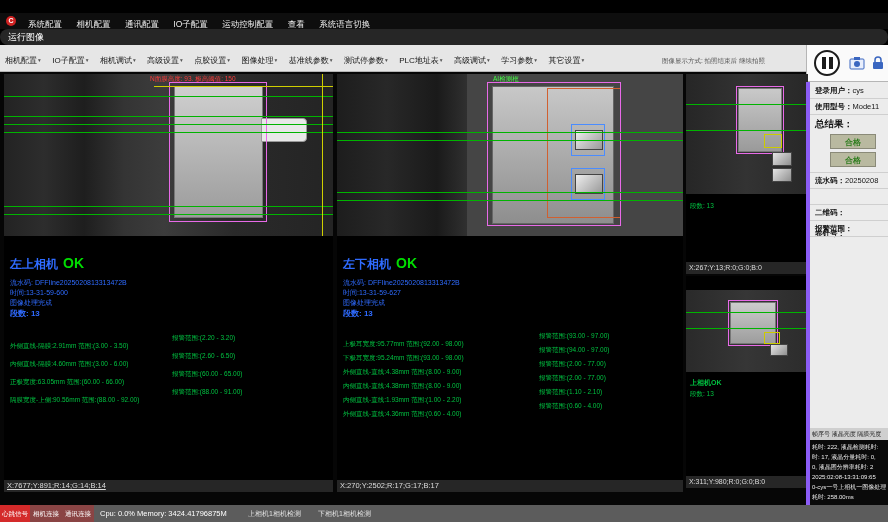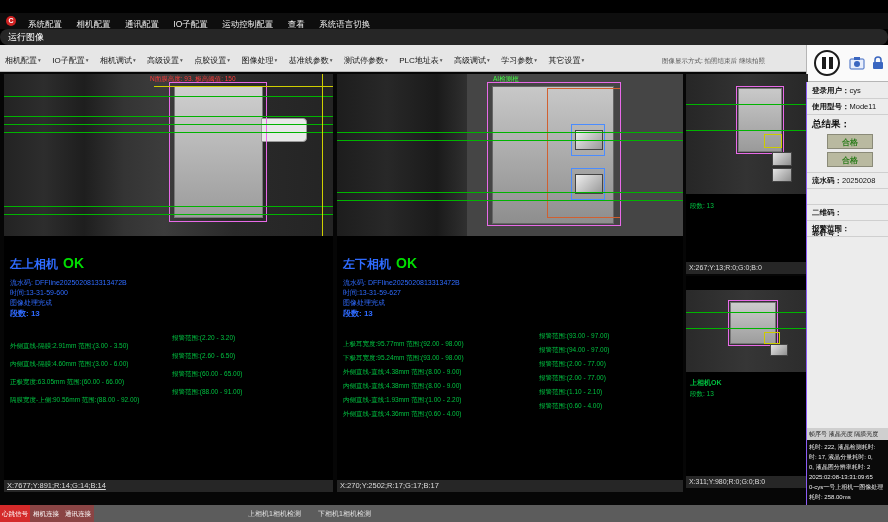--- a/index.html
+++ b/index.html
@@ -39,21 +39,21 @@
             font-size:7.5px;line-height:12px;padding-left:3px;box-sizing:border-box;}
   .gl{position:absolute;left:0;height:1px;background:#00b400;width:100%;}
   .camlab-b{color:#2f6bff;font-size:12px;font-weight:bold;}
   .camlab-ok{color:#00dd00;font-size:14px;font-weight:bold;margin-left:5px;}
   .infoline{position:absolute;left:6px;color:#2f6bff;font-size:7px;white-space:nowrap;}
   .seg{font-weight:bold;font-size:8px;}
   .mrow{position:absolute;left:6px;white-space:nowrap;}
   .mtxt{color:#00c040;font-size:6.5px;}
   .atxt{position:absolute;color:#00c040;font-size:6.5px;}
   
-  .rpanel{left:806px;top:82px;width:82px;height:423px;background:#ececec;border-left:1px solid #8b5cf6;box-sizing:border-box;}
+  .rpanel{left:806px;top:82px;width:82px;height:423px;background:#ececec;border-left:4px solid #8b5cf6;box-sizing:border-box;}
   .prow{position:absolute;left:5px;font-size:7.5px;color:#141414;white-space:nowrap;}
   .plab-b{font-weight:bold;}
   .psep{position:absolute;left:0;width:82px;height:1px;background:#cfcfcf;}
   .resultbox{position:absolute;left:20px;width:46px;height:15px;background:#b9b9a0;border:1px solid #8a8a78;
              color:#2e7d1e;font-weight:bold;font-size:8px;text-align:center;line-height:15px;box-sizing:border-box;}
   .stats-h{position:absolute;left:0;top:346px;width:82px;height:12px;background:#cfcfcf;color:#222;
            font-size:6px;line-height:12px;padding-left:2px;box-sizing:border-box;white-space:nowrap;overflow:hidden;}
   .stats-b{position:absolute;left:0;top:358px;width:82px;height:65px;background:#0a0a0a;color:#ececec;
            font-size:6px;line-height:10px;padding:2px;box-sizing:border-box;overflow:hidden;}
   
@@ -248,17 +248,18 @@
       <div>2025:02:08-13:31:09:65</div>
       <div>0-cys一号上相机一图像处理</div>
       <div>耗时: 258.00ms</div>
     </div>
   </div>
 
   <div class="abs statusbar">
     <span class="sblock" style="left:0;width:30px;background:#d42a2a;">心跳信号</span>
     <span class="sblock" style="left:30px;width:32px;background:#8a4444;">相机连接</span>
     <span class="sblock" style="left:62px;width:32px;background:#8a4444;">通讯连接</span>
+    <span class="sbtext" style="left:100px;">Cpu: 0.0% Memory: 3424.41796875M</span>
     <span class="sbtext" style="left:248px;font-size:7px;color:#e0e0e0;">上相机1相机检测</span>
     <span class="sbtext" style="left:318px;font-size:7px;color:#e0e0e0;">下相机1相机检测</span>
   </div>
 
 </div>
 
 </body></html>

